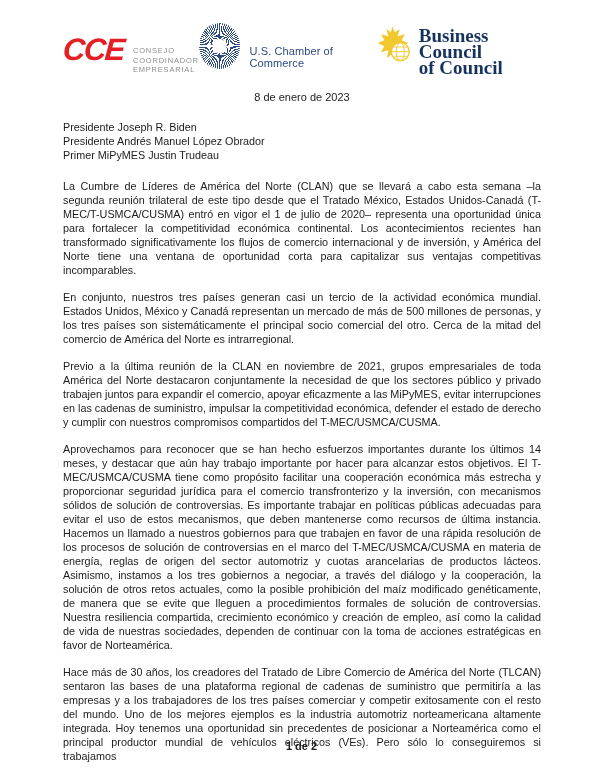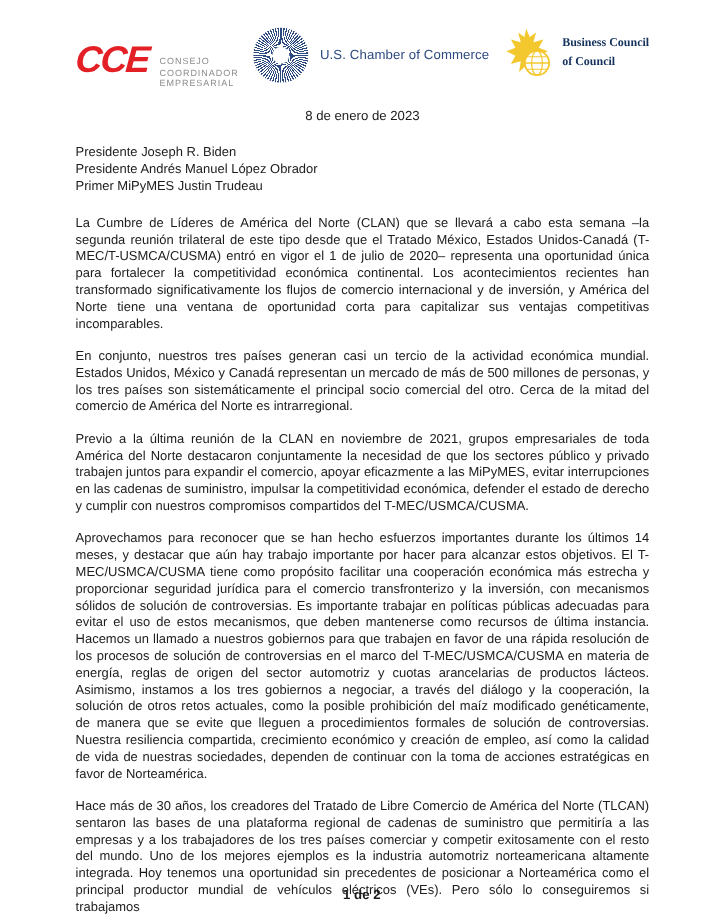--- a/index.html
+++ b/index.html
@@ -26,38 +26,38 @@
     font-size: 31px; font-weight: 800; letter-spacing: -1.5px;
     color: #e32026; line-height: 1; font-style: italic;
     transform: skewX(-4deg);
   }
   .cce-wordmark {
     margin-left: 9px;
     font-size: 7.5px; letter-spacing: 0.8px; line-height: 9.5px;
     color: #8a8c8e; font-weight: 400; margin-top: 22px;
   }
 
-  .chamber-logo { display: flex; align-items: center; margin-top: 1px; }
+  .chamber-logo { display: flex; align-items: flex-end; margin-top: 1px; }
   .sunburst {
     width: 46px; height: 46px; border-radius: 50%;
     background:
       radial-gradient(circle at 50% 50%, #ffffff 0 6.5px, rgba(255,255,255,0) 7.5px),
       repeating-conic-gradient(#2c4a80 0deg 2.6deg, #ffffff 2.6deg 5.6deg);
   }
   .chamber-label {
     margin-left: 10px;
     font-size: 11px; color: #2c4a80; font-weight: 400;
     letter-spacing: 0.1px;
   }
 
   .bcc-logo { display: flex; align-items: flex-start; }
   .bcc-mark { width: 42px; height: 46px; margin-right: 7px; }
   .bcc-label {
     font-family: "Liberation Serif", serif;
-    font-weight: 700; font-size: 10px; line-height: 16px;
+    font-weight: 700; font-size: 19px; line-height: 16px;
     color: #16335e; margin-top: 6px;
   }
 
   
   .date-line {
     text-align: center;
     font-size: 11px;
     margin-top: 15px;
   }
   .recipients { margin-top: 17px; font-size: 10.8px; line-height: 14px; }

